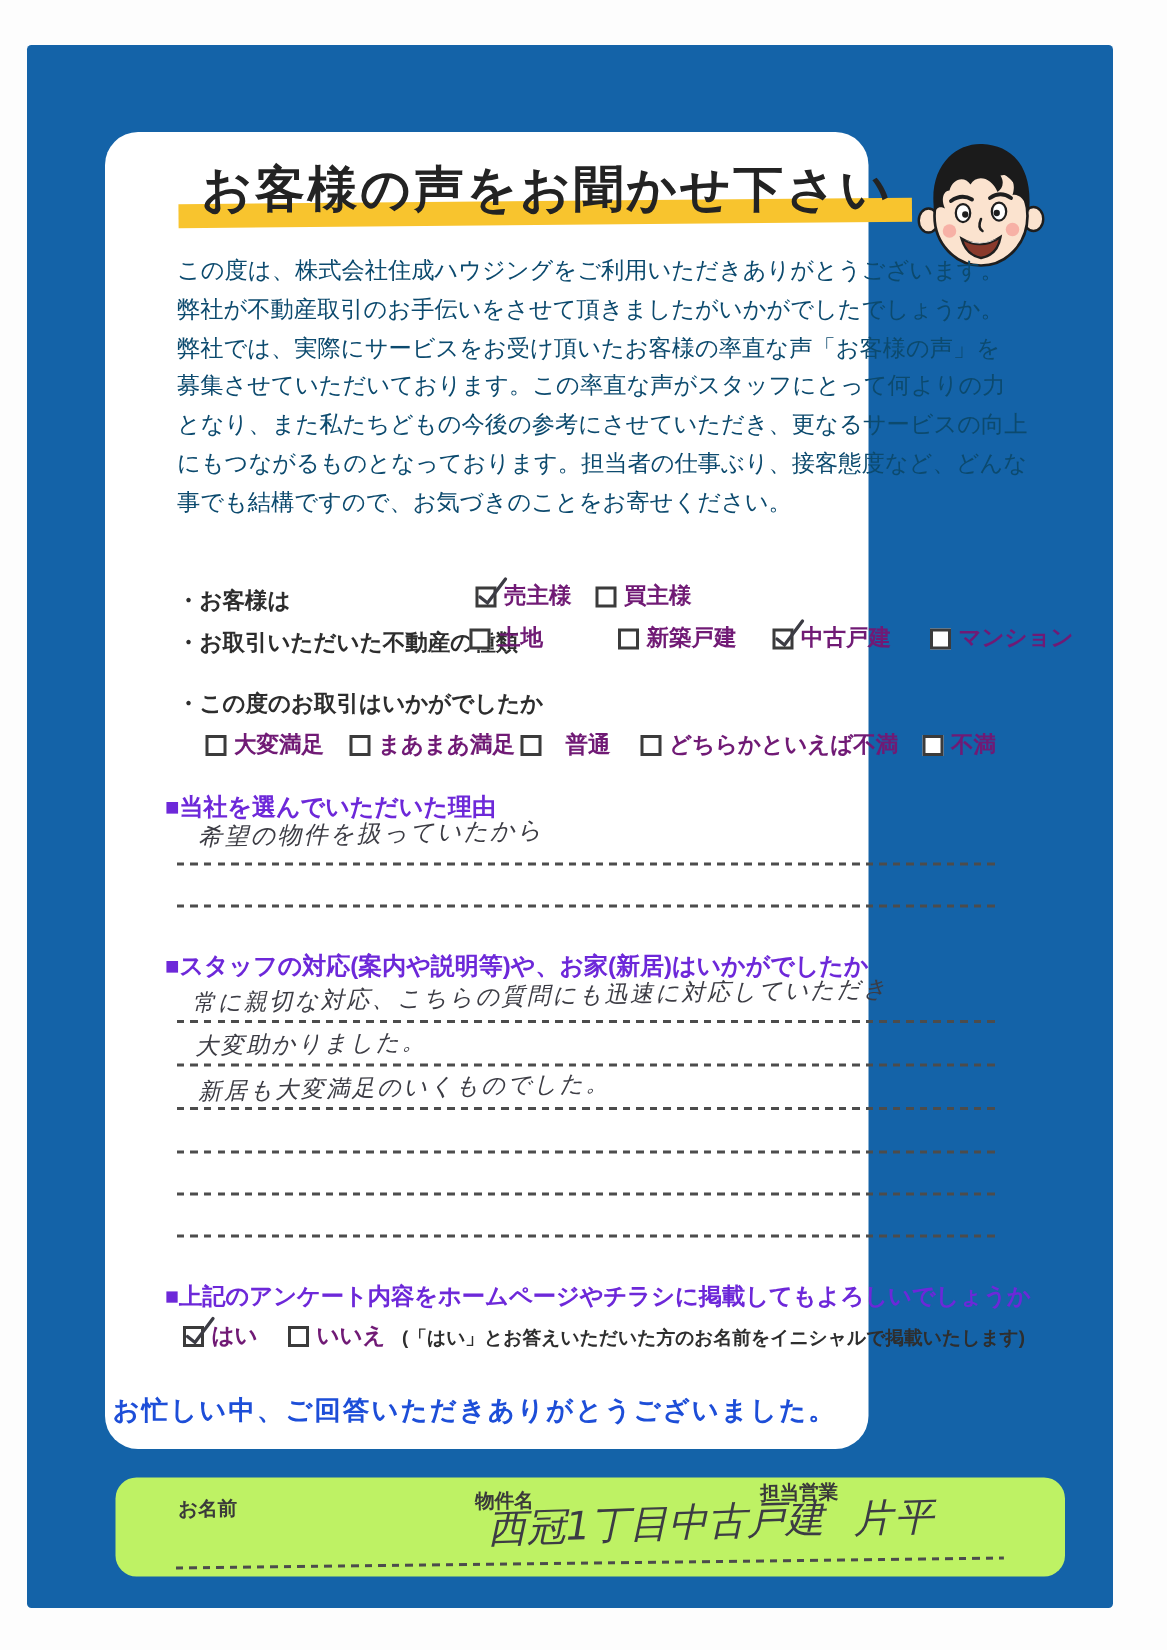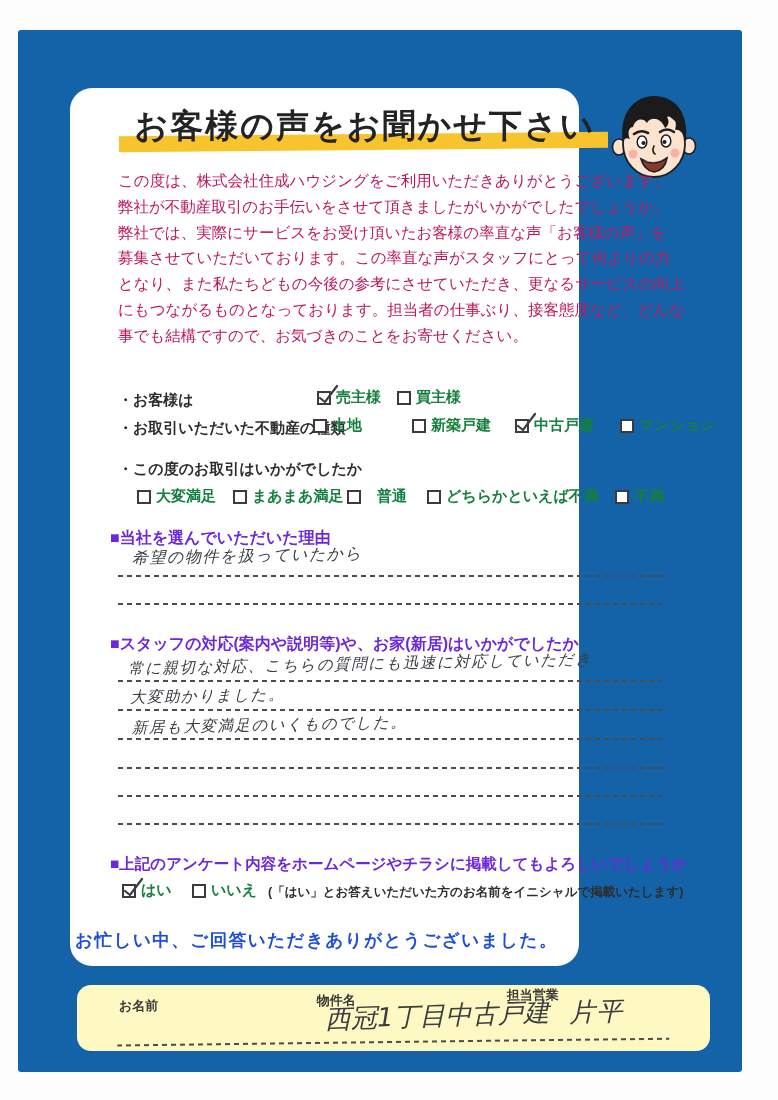--- a/index.html
+++ b/index.html
@@ -1,35 +1,35 @@
 <!DOCTYPE html>
 <html><head>
 <meta charset="utf-8">
 <style>
   html,body{margin:0;padding:0;background:#fff;}
   *{box-sizing:border-box;}
   body{font-family:"Liberation Sans","DejaVu Sans",sans-serif;color:#333;}
   .scan{position:relative;width:778px;height:1100px;background:#fdfdfd;overflow:hidden;}
   .frame{position:absolute;left:18px;top:30px;width:724px;height:1042px;background:#1463a8;border-radius:3px;}
   .sheet{position:absolute;left:52px;top:58px;width:509px;height:878px;background:#fff;border-radius:22px;}
-  .strip{position:absolute;left:59px;top:955px;width:633px;height:66px;background:#fef9c3;border-radius:14px;}
+  .strip{position:absolute;left:59px;top:955px;width:633px;height:66px;background:#bef264;border-radius:14px;}
   .strip-inner{position:absolute;inset:0;transform:rotate(-0.7deg);}
 
   .title-row{position:absolute;left:60px;top:16px;width:470px;text-align:center;}
   .title{position:relative;display:inline-block;font-size:33px;font-weight:900;letter-spacing:2px;color:#232323;z-index:1;white-space:nowrap;}
   .hl{position:absolute;left:-15px;right:-13px;bottom:-1px;height:16px;background:#f8c42e;z-index:-1;transform:rotate(-0.5deg);}
 
   .face{position:absolute;left:534px;top:2px;width:100px;height:92px;}
 
-  .intro{position:absolute;left:48px;top:80px;width:580px;font-size:15.5px;line-height:25.8px;color:#be185d;}
+  .intro{position:absolute;left:48px;top:80px;width:580px;font-size:15.5px;line-height:25.8px;color:#0c4a6e;}
   .intro div{white-space:nowrap;}
 
   .instr{position:absolute;left:44px;top:272px;font-size:15.5px;font-weight:700;color:#2d2d2d;}
   .rowlabel{position:absolute;font-size:15px;font-weight:700;color:#2d2d2d;white-space:nowrap;}
-  .opt{position:absolute;display:flex;align-items:center;gap:5px;font-size:15px;font-weight:600;color:#15803d;white-space:nowrap;}
+  .opt{position:absolute;display:flex;align-items:center;gap:5px;font-size:15px;font-weight:600;color:#701a75;white-space:nowrap;}
   .box{position:relative;width:14px;height:14px;border:2px solid #3b3b3b;background:#fff;flex:none;}
   .checkwrap{position:absolute;left:-3px;top:-9px;width:24px;height:24px;pointer-events:none;}
   .checkwrap svg{width:24px;height:24px;overflow:visible;}
 
   .sec-head{position:absolute;font-size:16px;font-weight:700;color:#6d28d9;white-space:nowrap;}
   .dot{position:absolute;height:2px;background:repeating-linear-gradient(90deg,#4c4c4c 0 5px,transparent 5px 9px);}
   .hw{position:absolute;font-family:"DejaVu Sans",sans-serif;font-style:italic;color:#3c3c44;letter-spacing:1.5px;transform:rotate(-1.2deg);white-space:nowrap;}
 
   .consent-note{position:absolute;font-size:12.5px;font-weight:600;color:#2e2e2e;white-space:nowrap;text-align:center;}
   .closing{position:absolute;left:0;right:16px;top:840px;text-align:center;font-size:17.5px;font-weight:600;letter-spacing:1.5px;color:#1d4ed8;}

